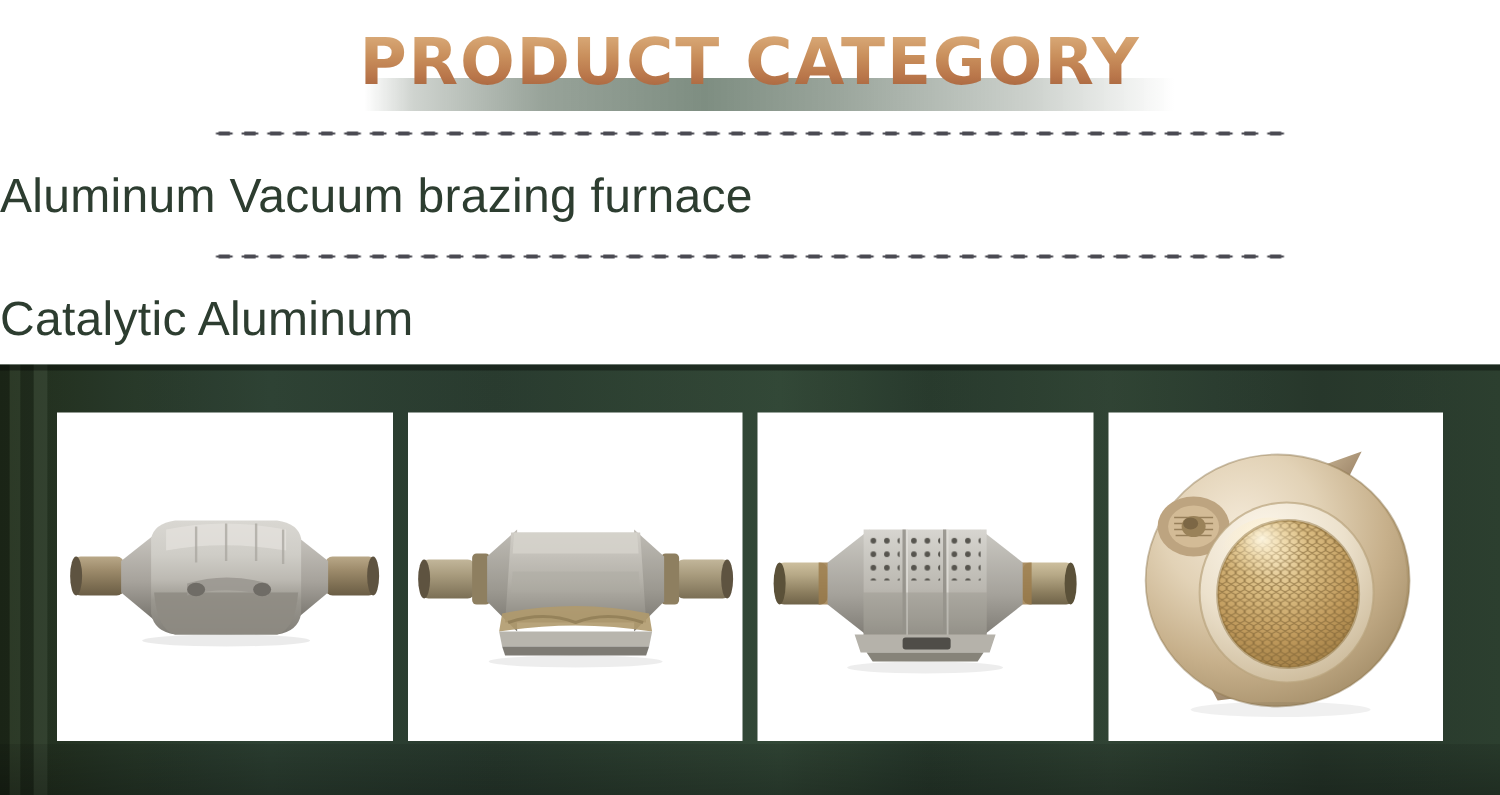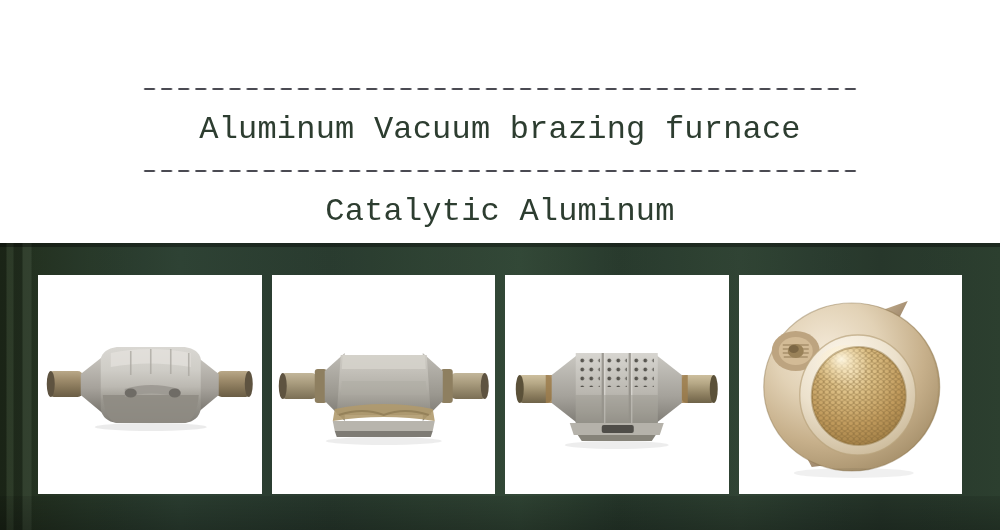--- a/index.html
+++ b/index.html
@@ -63,23 +63,23 @@
     left:141px; width:718px; height:4px;
     background-image:radial-gradient(#4a4a52 45%, rgba(74,74,82,0) 50%);
     background-size:17.1px 4px;
     background-repeat:repeat-x;
     background-position:0 0;
   }
   .dotrule.r1{ top:87px; }
   .dotrule.r2{ top:169px; }
 
   .subline{
-    position:absolute; left:0; width:1000px; text-align:center;
+    position:absolute; left:0; width:1000px; 
     color:#2d3d30;
-    font-family:Liberation Mono, monospace;
+    font-family:Liberation Sans, sans-serif;
     font-weight:normal;
   }
   .subline.l1{ top:108px; font-size:32px; line-height:44px; letter-spacing:.2px; }
   .subline.l2{ top:190px; font-size:32px; line-height:44px; letter-spacing:.2px; }
 
   
   .strip{
     position:absolute; left:0; top:243px; width:1000px; height:287px;
     background:#2f4434;
     overflow:hidden;
@@ -123,20 +123,24 @@
   
   .cvt{ position:absolute; left:0; top:0; width:100%; height:100%; }
 </style>
 </head>
 <body>
 
 <div class="banner">
 
   <div class="header">
 
+    <div class="title-wrap">
+      <div class="title-band"></div>
+      <div class="title">PRODUCT CATEGORY</div>
+    </div>
 
     <div class="dotrule r1"></div>
 
     <div class="subline l1">Aluminum Vacuum brazing furnace</div>
 
     <div class="dotrule r2"></div>
 
     <div class="subline l2">Catalytic Aluminum</div>
   </div>
 

